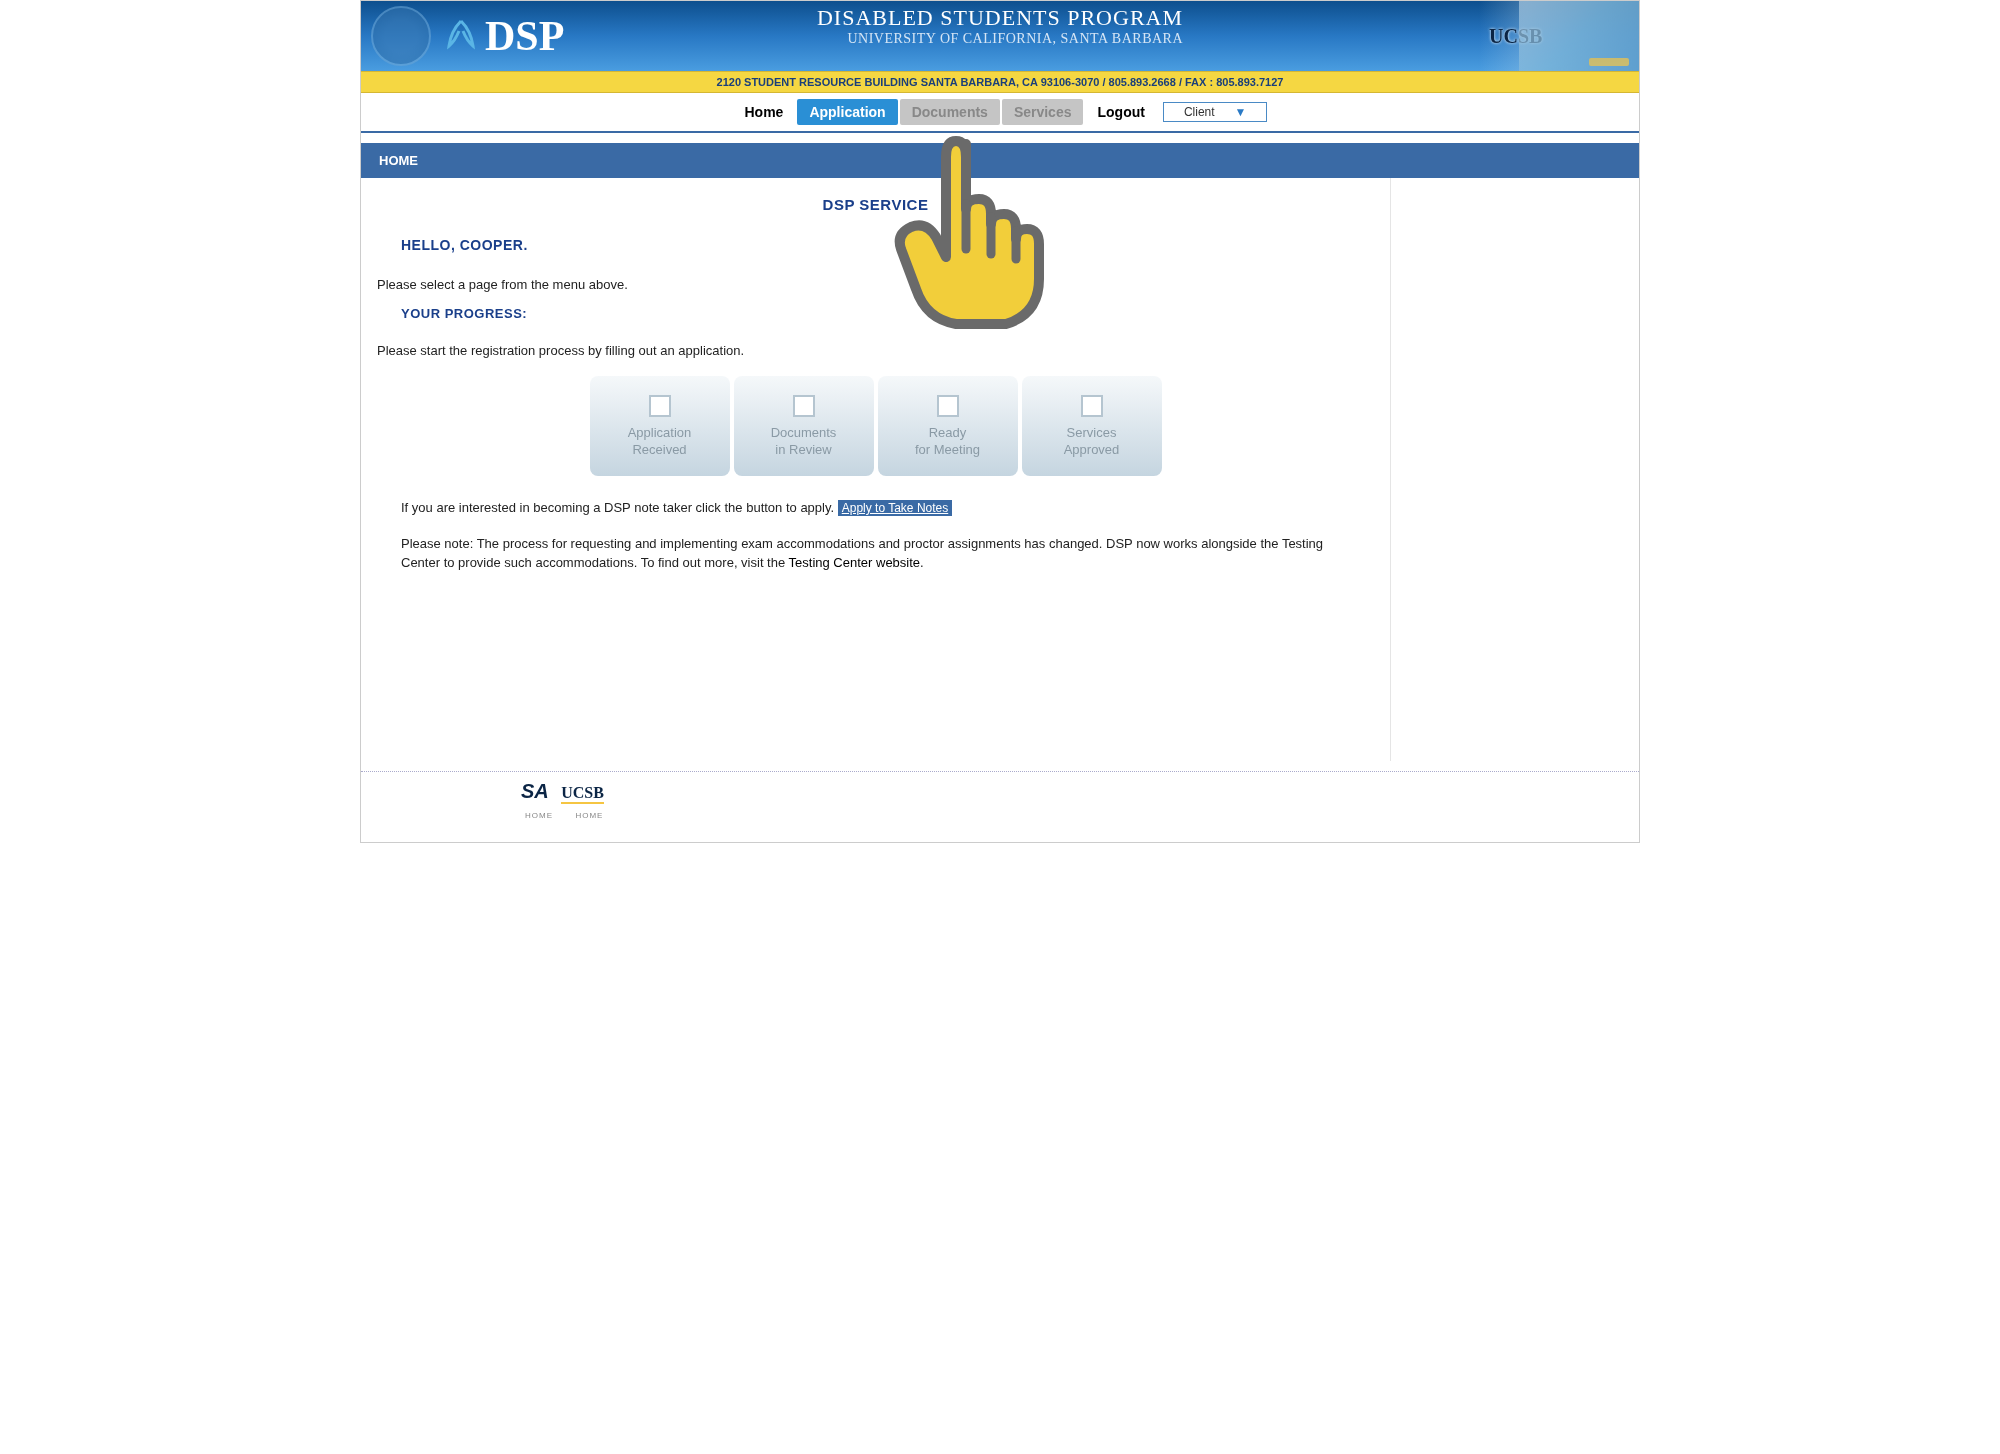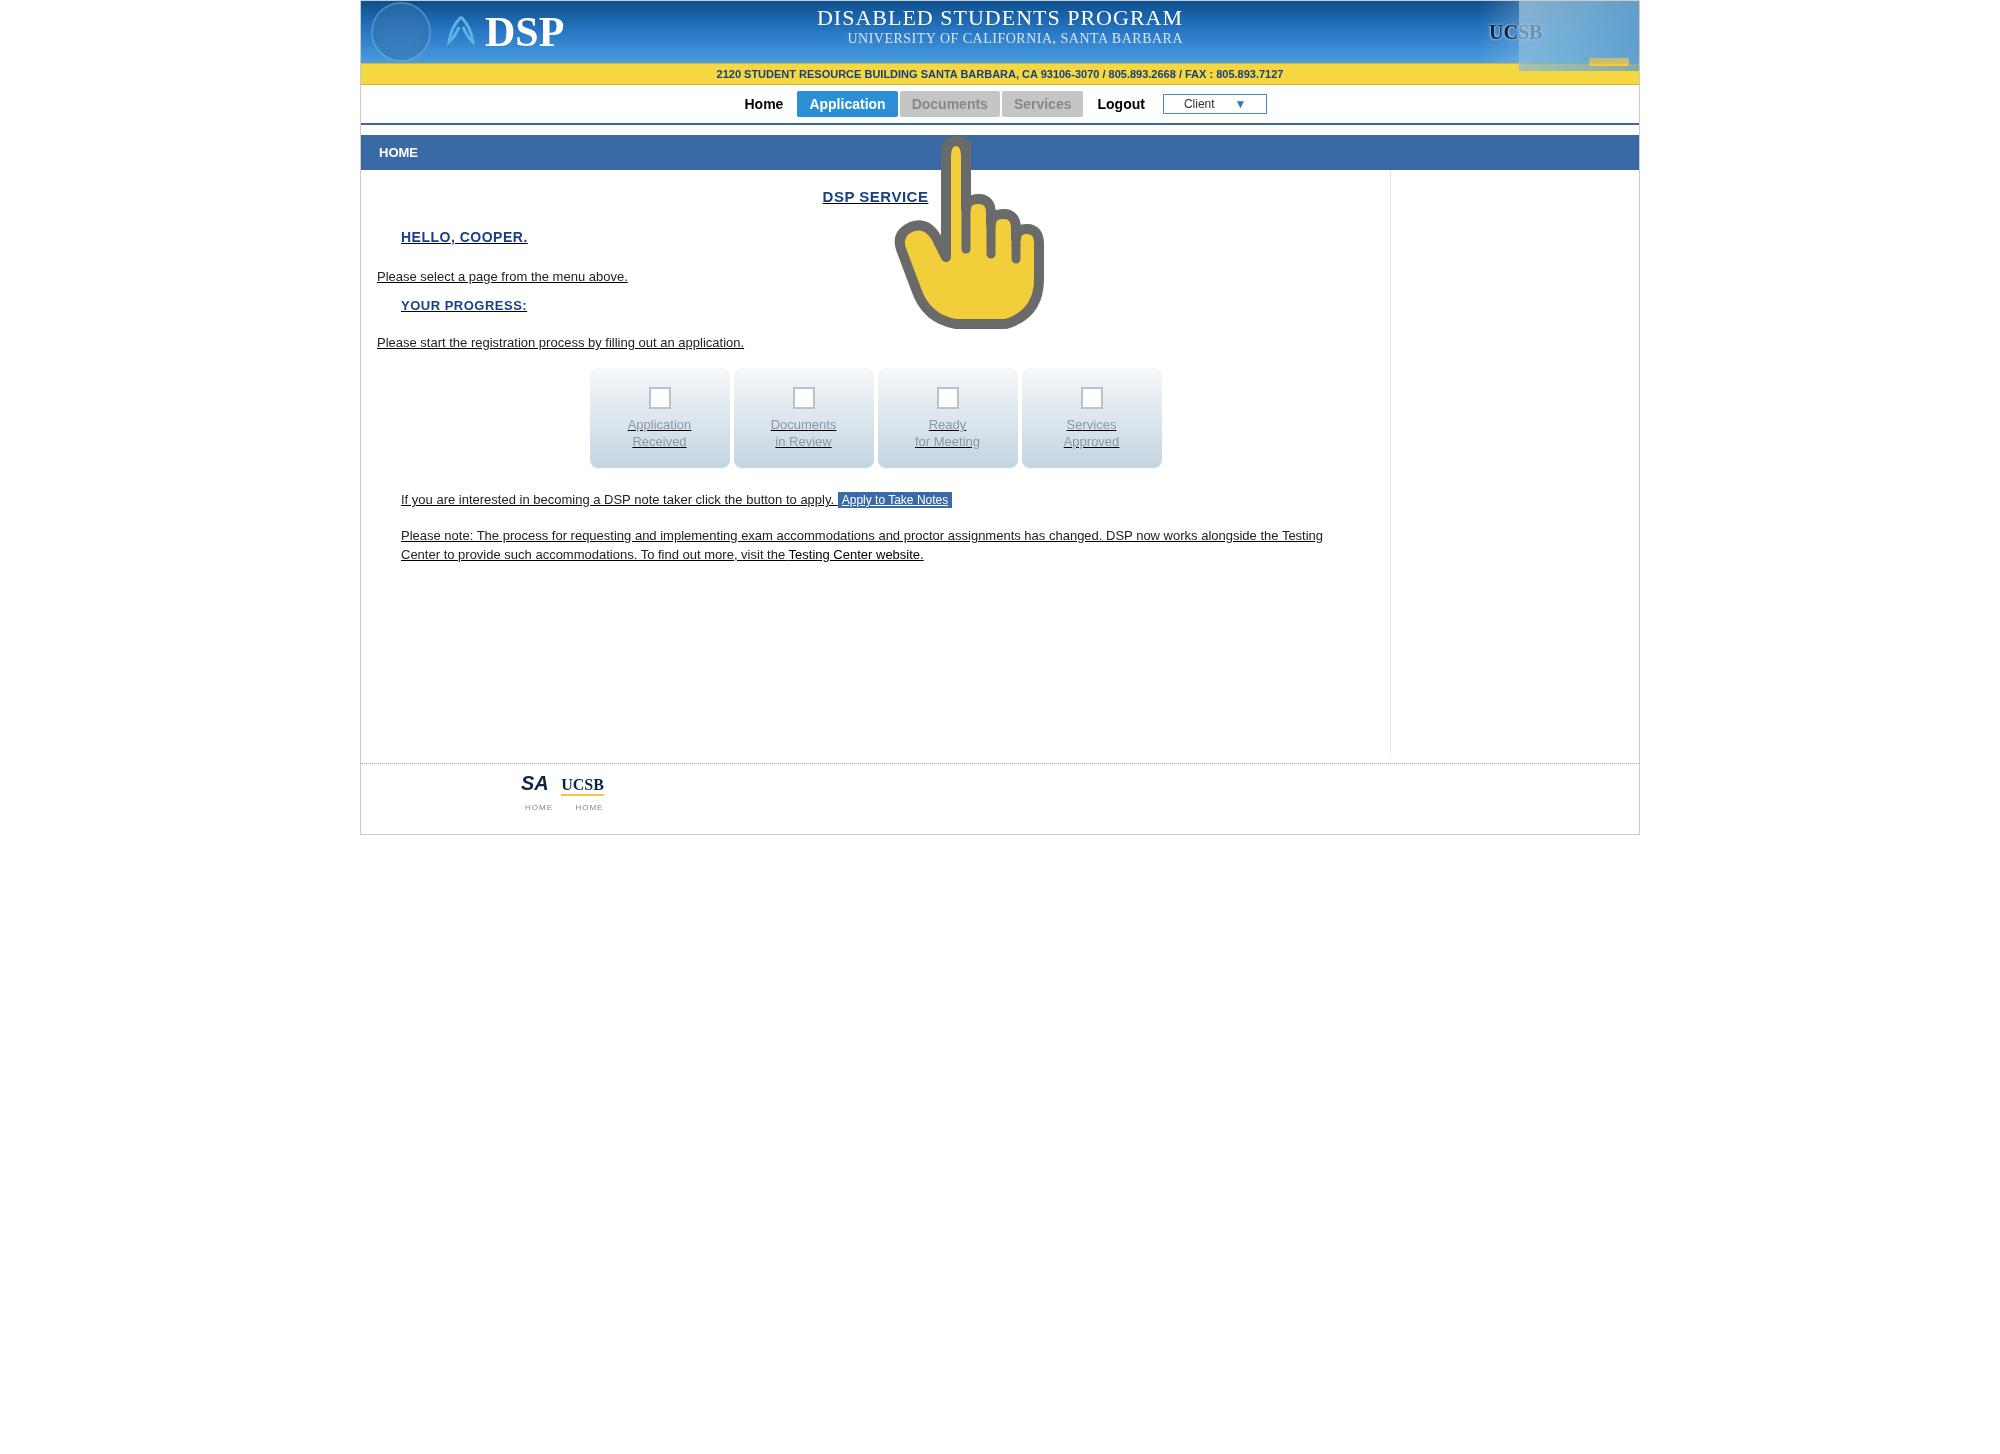--- a/index.html
+++ b/index.html
@@ -4,21 +4,21 @@
 <style>
   * { box-sizing: border-box; margin: 0; padding: 0; }
   body {
     font-family: Verdana, Geneva, sans-serif;
     background: #fff;
     width: 1280px;
     margin: 0 auto;
     border: 1px solid #ccc;
   }
   .banner {
-    height: 62px;
+    height: 70px;
     background: linear-gradient(to bottom, #0d4f8e 0%, #2878c4 50%, #4a9de0 100%);
     position: relative;
     color: #fff;
     display: flex;
     align-items: center;
   }
   .banner-left {
     display: flex;
     align-items: center;
     padding-left: 10px;
@@ -159,21 +159,20 @@
   .section-bar {
     background: #3a6aa5;
     color: #fff;
     font-weight: bold;
     font-size: 13px;
     padding: 10px 18px;
     margin-top: 10px;
   }
   .content-wrap {
     display: flex;
-    text-decoration: underline;
   }
   .content {
     width: 1030px;
     background: #fff;
     border-right: 1px solid #e5e5e5;
     padding-bottom: 180px;
   }
   .side {
     flex: 1;
     background: #fff;

